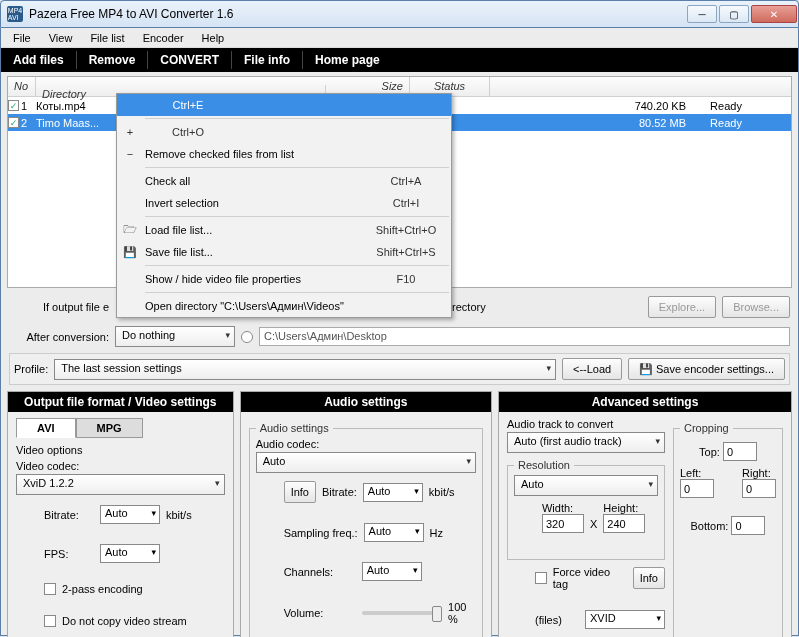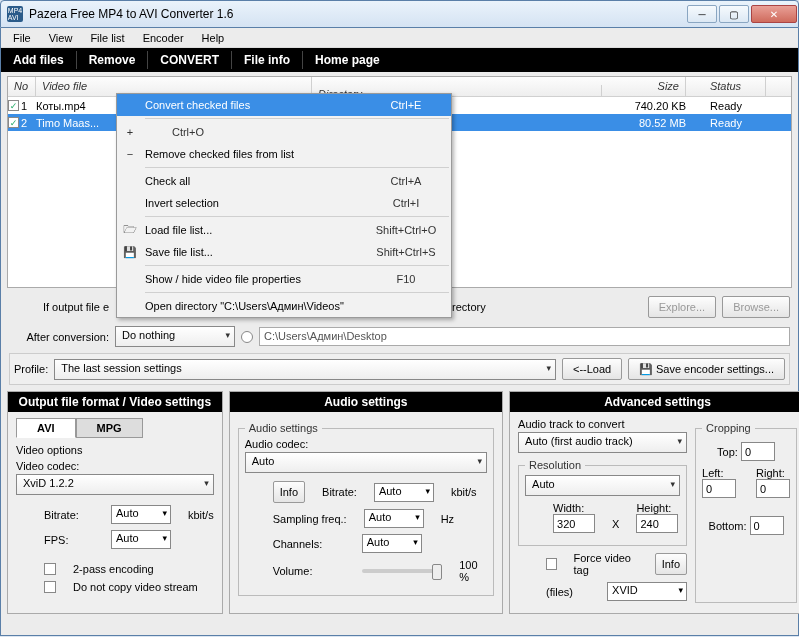--- a/index.html
+++ b/index.html
@@ -54,21 +54,21 @@
 
 .panels { display: flex; gap: 6px; margin: 0 6px; }
 .panel { flex: 1; border: 1px solid #aaa; background: #efefef; }
 .panel-title { background: #000; color: #fff; text-align: center; font-weight: bold; padding: 3px; font-size: 12px; }
 .panel-body { padding: 6px 8px; }
 
 .tabs { display: flex; margin-bottom: 6px; }
 .tab { padding: 3px 20px; border: 1px solid #999; background: #ddd; font-weight: bold; }
 .tab.active { background: #fff; border-bottom-color: #fff; }
 
-.field-row { display: flex; align-items: center; gap: 17px; margin: 6px 0; padding-left: 28px; }
+.field-row { display: flex; align-items: center; gap: 6px; margin: 20px 0; padding-left: 28px; }
 .field-row .lbl { min-width: 72px; }
 .combo-sm { height: 19px; border: 1px solid #888; background: #fff; padding: 1px 16px 1px 4px; position: relative; min-width: 60px; }
 .combo-sm::after { content: "▾"; position: absolute; right: 3px; top: 2px; font-size: 9px; }
 .checkbox { width: 12px; height: 12px; border: 1px solid #888; background: #fff; display: inline-block; }
 
 fieldset { border: 1px solid #bbb; padding: 4px 6px 6px 6px; margin: 4px 0; }
 fieldset legend { padding: 0 4px; color: #333; }
 .spin { width: 42px; height: 19px; border: 1px solid #888; background: #fff; padding: 1px 3px; }
 
 .slider { width: 90px; height: 4px; background: #ccc; position: relative; border-radius: 2px; }
@@ -104,21 +104,20 @@
     <button>CONVERT</button>
       <div class="sep"></div>
     <button>File info</button>
       <div class="sep"></div>
     <button>Home page</button>
   </div>
 
   <div class="list-panel">
     <div class="list-header">
       <div class="col-no">No</div>
-      <div class="col-file">Video file</div>
       <div class="col-dir">Directory</div>
       <div class="col-size">Size</div>
       <div class="col-status">Status</div>
     </div>
     <div class="row">
       <div class="col-no">
           <span class="cb">✓</span>
           <span>1</span>
         </div>
       <div class="col-file">Коты.mp4</div>
@@ -133,21 +132,20 @@
         </div>
       <div class="col-file">Timo Maas...</div>
       <div class="col-dir">...ин\Videos</div>
       <div class="col-size">80.52 MB</div>
       <div class="col-status">Ready</div>
     </div>
 
     <div class="context-menu" id="ctx">
         <div class="mi hl">
           <span class="icon-col"></span>
-          <span class="label">Convert checked files</span>
           <span class="shortcut">Ctrl+E</span>
         </div>
         <div class="msep"></div>
         <div class="mi">
           <span class="icon-col">+</span>
           <span class="shortcut">Ctrl+O</span>
         </div>
         <div class="mi">
           <span class="icon-col">−</span>
           <span class="label">Remove checked files from list</span>

